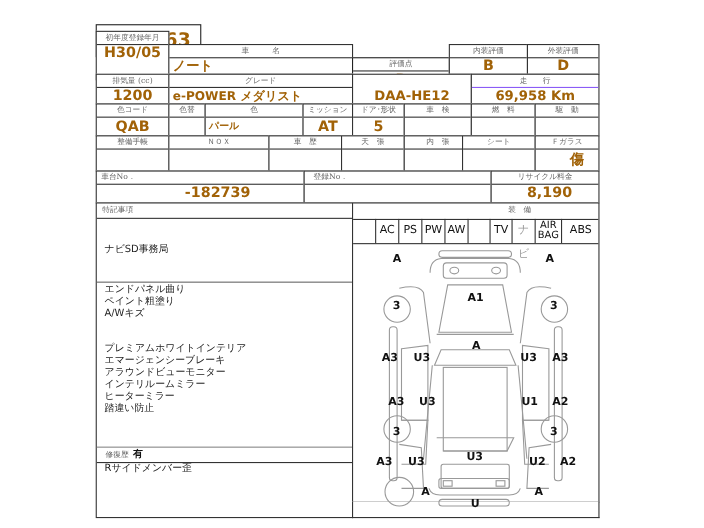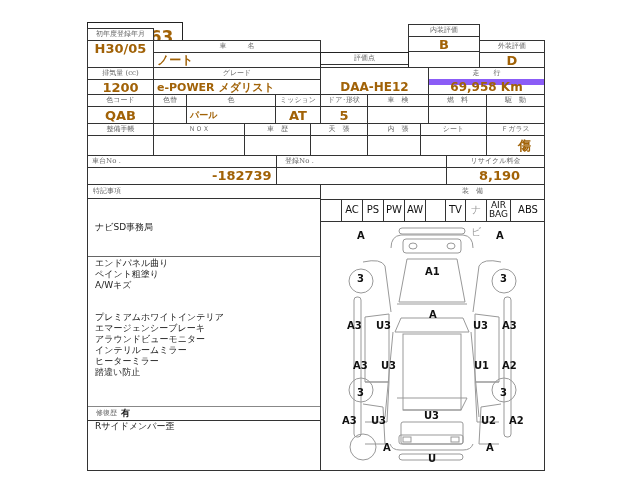--- a/index.html
+++ b/index.html
@@ -31,42 +31,42 @@
   <span class="val center" style="top:11px;text-align:center;">H30/05</span>
 </div>
 <div class="cell" style="left:153px;top:40px;width:168px;height:28px;">
   <span class="lbl center" style="top:0;border-bottom:1px solid #333;">車　　　名</span>
   <span class="val" style="left:3px;top:11px;font-size:12px;">ノート</span>
 </div>
 <div class="cell thick" style="left:320px;top:40px;width:89px;height:28px;">
   <span class="lbl center" style="top:0;border-bottom:1px solid #333;">評価点</span>
   <span class="val center" style="top:11px;text-align:center;">R</span>
 </div>
-<div class="cell" style="left:408px;top:24px;width:72px;height:28px;">
+<div class="cell" style="left:408px;top:40px;width:72px;height:28px;">
   <span class="lbl center" style="top:0;border-bottom:1px solid #333;">内装評価</span>
   <span class="val center" style="top:11px;text-align:center;">B</span>
 </div>
 <div class="cell" style="left:479px;top:40px;width:66px;height:28px;">
   <span class="lbl center" style="top:0;border-bottom:1px solid #333;">外装評価</span>
   <span class="val center" style="top:11px;text-align:center;">D</span>
 </div>
 
 <div class="cell" style="left:87px;top:67px;width:67px;height:28px;">
   <span class="lbl center" style="top:0;border-bottom:1px solid #333;">排気量 (cc)</span>
   <span class="val center" style="top:11px;text-align:center;">1200</span>
 </div>
 <div class="cell" style="left:153px;top:67px;width:168px;height:28px;">
   <span class="lbl center" style="top:0;border-bottom:1px solid #333;">グレード</span>
   <span class="val" style="left:3px;top:11px;font-size:11px;">e-POWER メダリスト</span>
 </div>
 <div class="cell" style="left:320px;top:67px;width:109px;height:28px;">
   <span class="val center" style="top:11px;text-align:center;font-size:12px;">DAA-HE12</span>
 </div>
 <div class="cell" style="left:428px;top:67px;width:117px;height:28px;">
-  <span class="lbl center" style="top:0;border-bottom:6px solid #8b5cf6;">走　　行</span>
+  <span class="lbl center" style="top:0;border-bottom:1px solid #8b5cf6;">走　　行</span>
   <span class="val center" style="top:11px;text-align:center;font-size:12px;">69,958 Km</span>
 </div>
 
 <div class="cell" style="left:87px;top:94px;width:67px;height:30px;">
   <span class="lbl center" style="top:0;border-bottom:1px solid #333;">色コード</span>
   <span class="val center" style="top:12px;text-align:center;">QAB</span>
 </div>
 <div class="cell" style="left:153px;top:94px;width:34px;height:30px;">
   <span class="lbl center" style="top:0;border-bottom:1px solid #333;">色替</span>
   <span class="val center" style="top:12px;text-align:center;"></span>
@@ -121,21 +121,21 @@
   <span class="val center" style="top:13px;text-align:center;"></span>
 </div>
 <div class="cell" style="left:486px;top:123px;width:59px;height:33px;">
   <span class="lbl center" style="top:0;border-bottom:1px solid #333;">Ｆガラス</span>
   <span class="val center" style="top:13px;text-align:center;padding-left:18px;">傷</span>
 </div>
 
 <div class="cell" style="left:87px;top:155px;width:190px;height:30px;">
   <span class="lbl" style="left:4px;top:0;">車台No．</span>
   <div class="abs" style="left:0;right:0;top:11px;border-top:1px solid #333;"></div>
-  <span class="val" style="left:80px;top:11px;margin-left:44px;">-182739</span>
+  <span class="val" style="left:80px;top:11px;">-182739</span>
 </div>
 <div class="cell" style="left:276px;top:155px;width:171px;height:30px;">
   <span class="lbl" style="left:8px;top:0;">登録No．</span>
   <div class="abs" style="left:0;right:0;top:11px;border-top:1px solid #333;"></div>
   <span class="val" style="left:8px;top:11px;"></span>
 </div>
 <div class="cell" style="left:446px;top:155px;width:99px;height:30px;">
   <span class="lbl center" style="top:0;">リサイクル料金</span>
   <div class="abs" style="left:0;right:0;top:11px;border-top:1px solid #333;"></div>
   <span class="val" style="left:32px;top:11px;">8,190</span>

